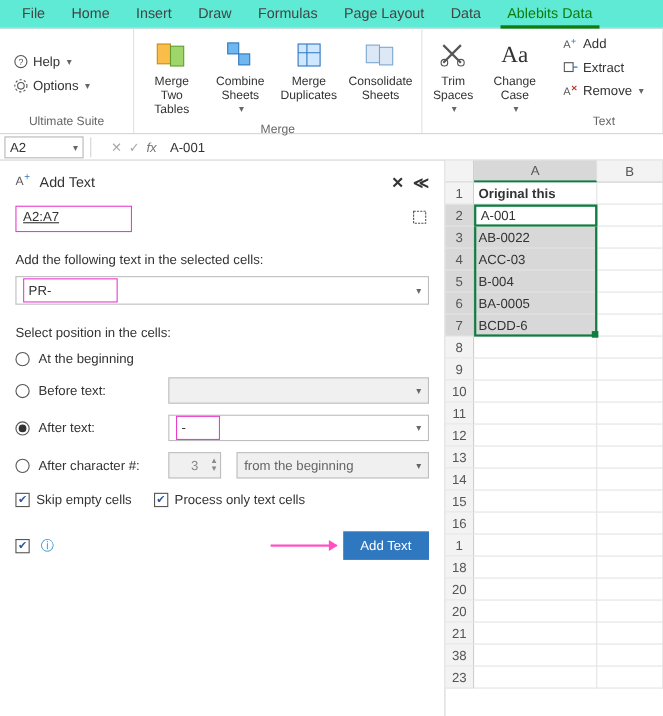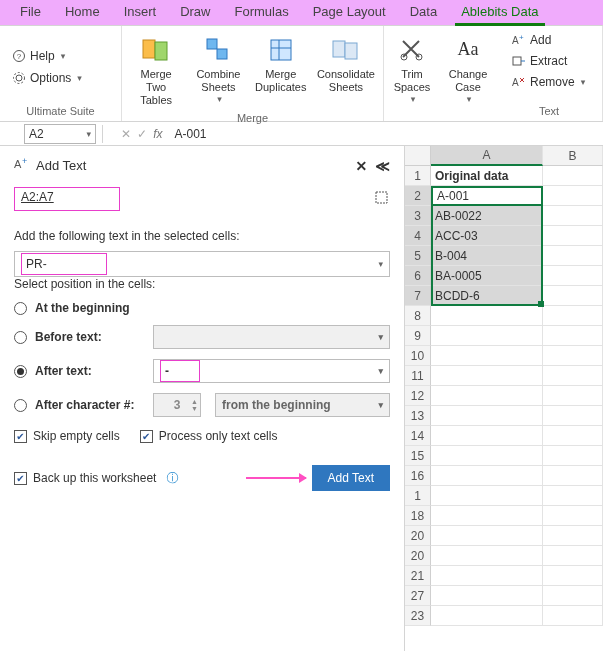--- a/index.html
+++ b/index.html
@@ -1,48 +1,48 @@
 <!DOCTYPE html>
 <html><head>
 <meta charset="utf-8">
 <style>
   * { box-sizing: border-box; font-family: "Segoe UI", Arial, sans-serif; }
   body { margin:0; width:603px; height:651px; background:#fff; font-size:12px; color:#333; }
-  .tabs { display:flex; height:26px; border-bottom:1px solid #d4d4d4; align-items:flex-end; padding-left:8px; background:#f0abfc;}
+  .tabs { display:flex; height:26px; border-bottom:1px solid #d4d4d4; align-items:flex-end; padding-left:8px; background:#5eead4;}
   .tab { padding:4px 12px 6px; font-size:13px; color:#444; cursor:pointer; }
   .tab.active { color:#0f7b0f; position:relative; }
   .tab.active::after { content:""; position:absolute; left:6px; right:6px; bottom:-1px; height:3px; background:#107c10;}
   .ribbon { display:flex; height:96px; border-bottom:1px solid #d4d4d4;}
   .group { display:flex; flex-direction:column; border-right:1px solid #e1e1e1; padding:2px 6px; }
   .group-body { flex:1; display:flex; align-items:flex-start; gap:6px; padding-top:2px;}
   .group-label { text-align:center; font-size:11px; color:#666; padding:2px 0; }
   .bigbtn { display:flex; flex-direction:column; align-items:center; width:64px; padding:2px; font-size:11px; line-height:1.2; text-align:center; cursor:pointer; border-radius:3px;}
   .icon-box{width:32px;height:32px;display:flex;align-items:center;justify-content:center;margin:2px 0;}
   .small-item{display:flex;align-items:center;gap:4px;padding:3px 6px;cursor:pointer;border-radius:3px;}
   .caret{font-size:9px;color:#666;margin-left:2px;}
   .ribbon svg{display:block;}
 
   .formula-bar{display:flex;align-items:center;height:24px;border-bottom:1px solid #d4d4d4;}
-  .name-box{width:72px;height:20px;border:1px solid #b6b6b6;margin-left:24px;display:flex;align-items:center;padding:0 4px;font-size:12px;justify-content:space-between;}
+  .name-box{width:72px;height:20px;border:1px solid #b6b6b6;margin-left:4px;display:flex;align-items:center;padding:0 4px;font-size:12px;justify-content:space-between;}
   .fx-icons{display:flex;align-items:center;gap:6px;margin-left:12px;color:#777;font-size:12px;}
   .formula-input{flex:1;margin-left:10px;font-size:12px;padding:2px;}
   .divider-v{width:1px;height:18px;background:#d4d4d4;margin:0 6px;}
 
   .main{display:flex;height:505px;}
   .pane{width:405px;border-right:1px solid #d4d4d4;padding:10px 14px;font-size:12px;color:#333;}
   .pane-header{display:flex;align-items:center;justify-content:space-between;margin-bottom:12px;}
   .pane-title{display:flex;align-items:center;gap:6px;font-size:13px;}
   .close-icons{display:flex;gap:8px;font-weight:bold;font-size:14px;}
   .range-row{display:flex;align-items:center;gap:6px;margin-bottom:18px;text-decoration:underline;}
   .range-input{border:1.5px solid #e83ecb;background:#fff;height:24px;width:106px;font-size:12px;padding:2px 6px;}
   .pick-icon{margin-left:auto;color:#555;font-size:14px;}
   .label-line{margin-bottom:8px;color:#333;}
-  .text-input{border:1px solid #bdbdbd;height:26px;width:100%;display:flex;align-items:center;justify-content:space-between;padding:0 6px;gap:36px;}
+  .text-input{border:1px solid #bdbdbd;height:26px;width:100%;display:flex;align-items:center;justify-content:space-between;padding:0 6px;margin-bottom:18px;gap:36px;}
   .text-input .boxed{border:1.5px solid #e83ecb;height:22px;width:86px;display:flex;align-items:center;padding:0 4px;}
-  .radio-row{display:flex;align-items:center;gap:8px;margin:10px 0;font-weight:bold;}
+  .radio-row{display:flex;align-items:center;gap:8px;margin:10px 0;}
   .radio{width:13px;height:13px;border:1px solid #555;border-radius:50%;display:inline-flex;align-items:center;justify-content:center;}
   .radio.checked::after{content:"";width:7px;height:7px;border-radius:50%;background:#333;}
   .inline-select{border:1px solid #bdbdbd;background:#f0f0f0;height:24px;display:flex;align-items:center;justify-content:space-between;padding:0 6px;color:#666;font-size:12px;}
   .inline-select.enabled{background:#fff;color:#333;}
   .after-text-box{border:1.5px solid #e83ecb;height:22px;width:40px;display:flex;align-items:center;padding:0 4px;}
   .num-spin{border:1px solid #bdbdbd;background:#f0f0f0;width:48px;height:24px;display:flex;align-items:center;justify-content:center;color:#888;position:relative;}
   .check-row{display:flex;align-items:center;gap:20px;margin-top:12px;}
   .chk{display:flex;align-items:center;gap:6px;}
   .chk-box{width:13px;height:13px;border:1px solid #555;display:flex;align-items:center;justify-content:center;font-size:10px;color:#2b579a;}
   .action-row{display:flex;align-items:center;margin-top:22px;}
@@ -176,21 +176,21 @@
           <span class="caret">▾</span>
       </div>
     </div>
     <div class="group-label">&nbsp;</div>
   </div>
 
   <div class="group" style="width:56px;border-right:none">
     <div class="group-body">
       <div class="bigbtn" style="width:48px">
         <div class="icon-box">
-            <span style="font-family:Georgia,serif;font-size:18px;">Aa</span>
+            <span style="font-family:Georgia,serif;font-size:21px;">Aa</span>
           </div>
         <span style="white-space:pre-line">Change
 Case</span>
           <span class="caret">▾</span>
       </div>
     </div>
     <div class="group-label">&nbsp;</div>
   </div>
 
   <div class="group" style="flex:1">
@@ -319,21 +319,20 @@
       </div>
       <div class="chk">
         <span class="chk-box">✔</span>
         <span>Process only text cells</span>
       </div>
     </div>
 
     <div class="action-row">
       <div class="chk">
         <span class="chk-box">✔</span>
-        <span>Back up this worksheet</span>
         <span class="help-circ">ⓘ</span>
       </div>
       <div class="arrow"></div>
       <div class="primary-btn">Add Text</div>
     </div>
   </div>
 
   <div class="sheet">
     <div class="rownums">
       <div class="hdr-corner"></div>
@@ -351,31 +350,31 @@
       <div class="rownum">12</div>
       <div class="rownum">13</div>
       <div class="rownum">14</div>
       <div class="rownum">15</div>
       <div class="rownum">16</div>
       <div class="rownum">1</div>
       <div class="rownum">18</div>
       <div class="rownum">20</div>
       <div class="rownum">20</div>
       <div class="rownum">21</div>
-      <div class="rownum">27</div>
+      <div class="rownum">38</div>
       <div class="rownum">23</div>
     </div>
     <div class="cols">
       <div class="col-hdrs">
         <div class="col-hdr">A</div>
         <div class="col-hdr">B</div>
       </div>
       <div class="data-rows">
         <div class="row">
-            <div class="cell cA hdr-cell">Original data</div>
+            <div class="cell cA hdr-cell">Original this</div>
             <div class="cell cB"></div>
           </div>
         <div class="row">
             <div class="cell cA sel-cell">A-001</div>
             <div class="cell cB"></div>
           </div>
         <div class="row">
             <div class="cell cA sel-cell">AB-0022</div>
             <div class="cell cB"></div>
           </div>

